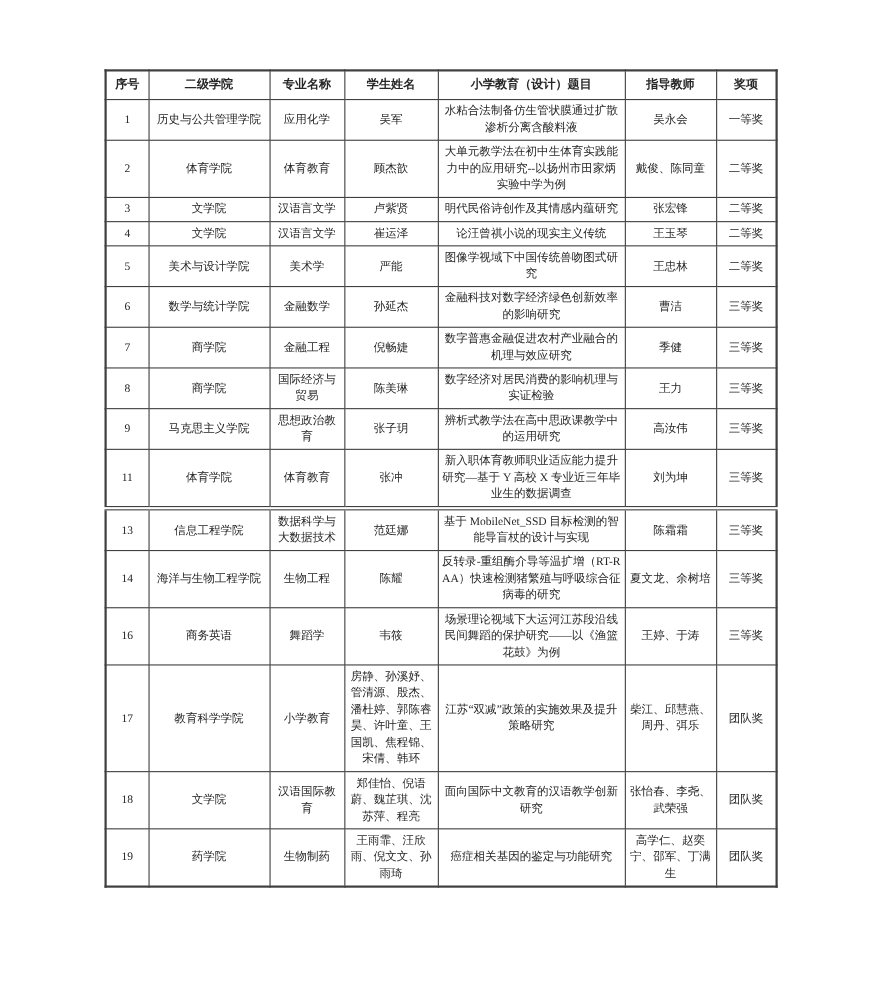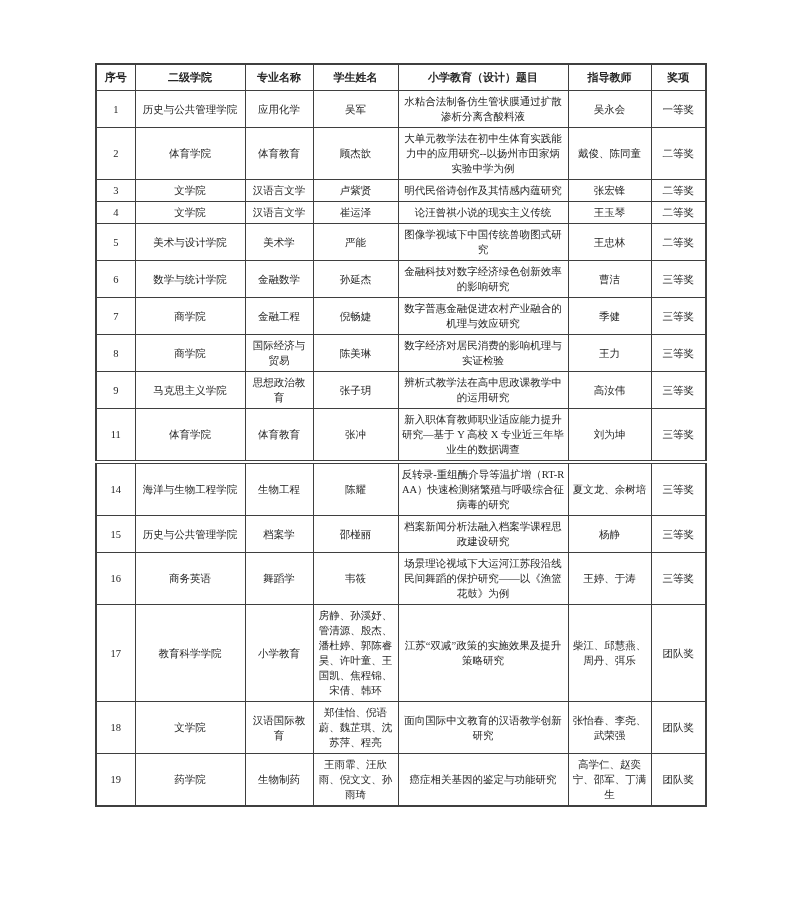--- a/index.html
+++ b/index.html
@@ -165,35 +165,35 @@
         <tr class="page-break">
           <td>11</td>
           <td>体育学院</td>
           <td>体育教育</td>
           <td>张冲</td>
           <td>新入职体育教师职业适应能力提升研究—基于 Y 高校 X 专业近三年毕业生的数据调查</td>
           <td>刘为坤</td>
           <td>三等奖</td>
         </tr>
         <tr>
+          <td>13</td>
+          <td>信息工程学院</td>
+          <td>数据科学与大数据技术</td>
+          <td>范廷娜</td>
+          <td>基于 MobileNet_SSD 目标检测的智能导盲杖的设计与实现</td>
+          <td>陈霜霜</td>
+          <td>三等奖</td>
+        </tr>
+        <tr>
           <td>14</td>
           <td>海洋与生物工程学院</td>
           <td>生物工程</td>
           <td>陈耀</td>
           <td>反转录-重组酶介导等温扩增（RT-RAA）快速检测猪繁殖与呼吸综合征病毒的研究</td>
           <td>夏文龙、余树培</td>
-          <td>三等奖</td>
-        </tr>
-        <tr>
-          <td>15</td>
-          <td>历史与公共管理学院</td>
-          <td>档案学</td>
-          <td>邵椪丽</td>
-          <td>档案新闻分析法融入档案学课程思政建设研究</td>
-          <td>杨静</td>
           <td>三等奖</td>
         </tr>
         <tr>
           <td>16</td>
           <td>商务英语</td>
           <td>舞蹈学</td>
           <td>韦筱</td>
           <td>场景理论视域下大运河江苏段沿线民间舞蹈的保护研究——以《渔篮花鼓》为例</td>
           <td>王婷、于涛</td>
           <td>三等奖</td>

